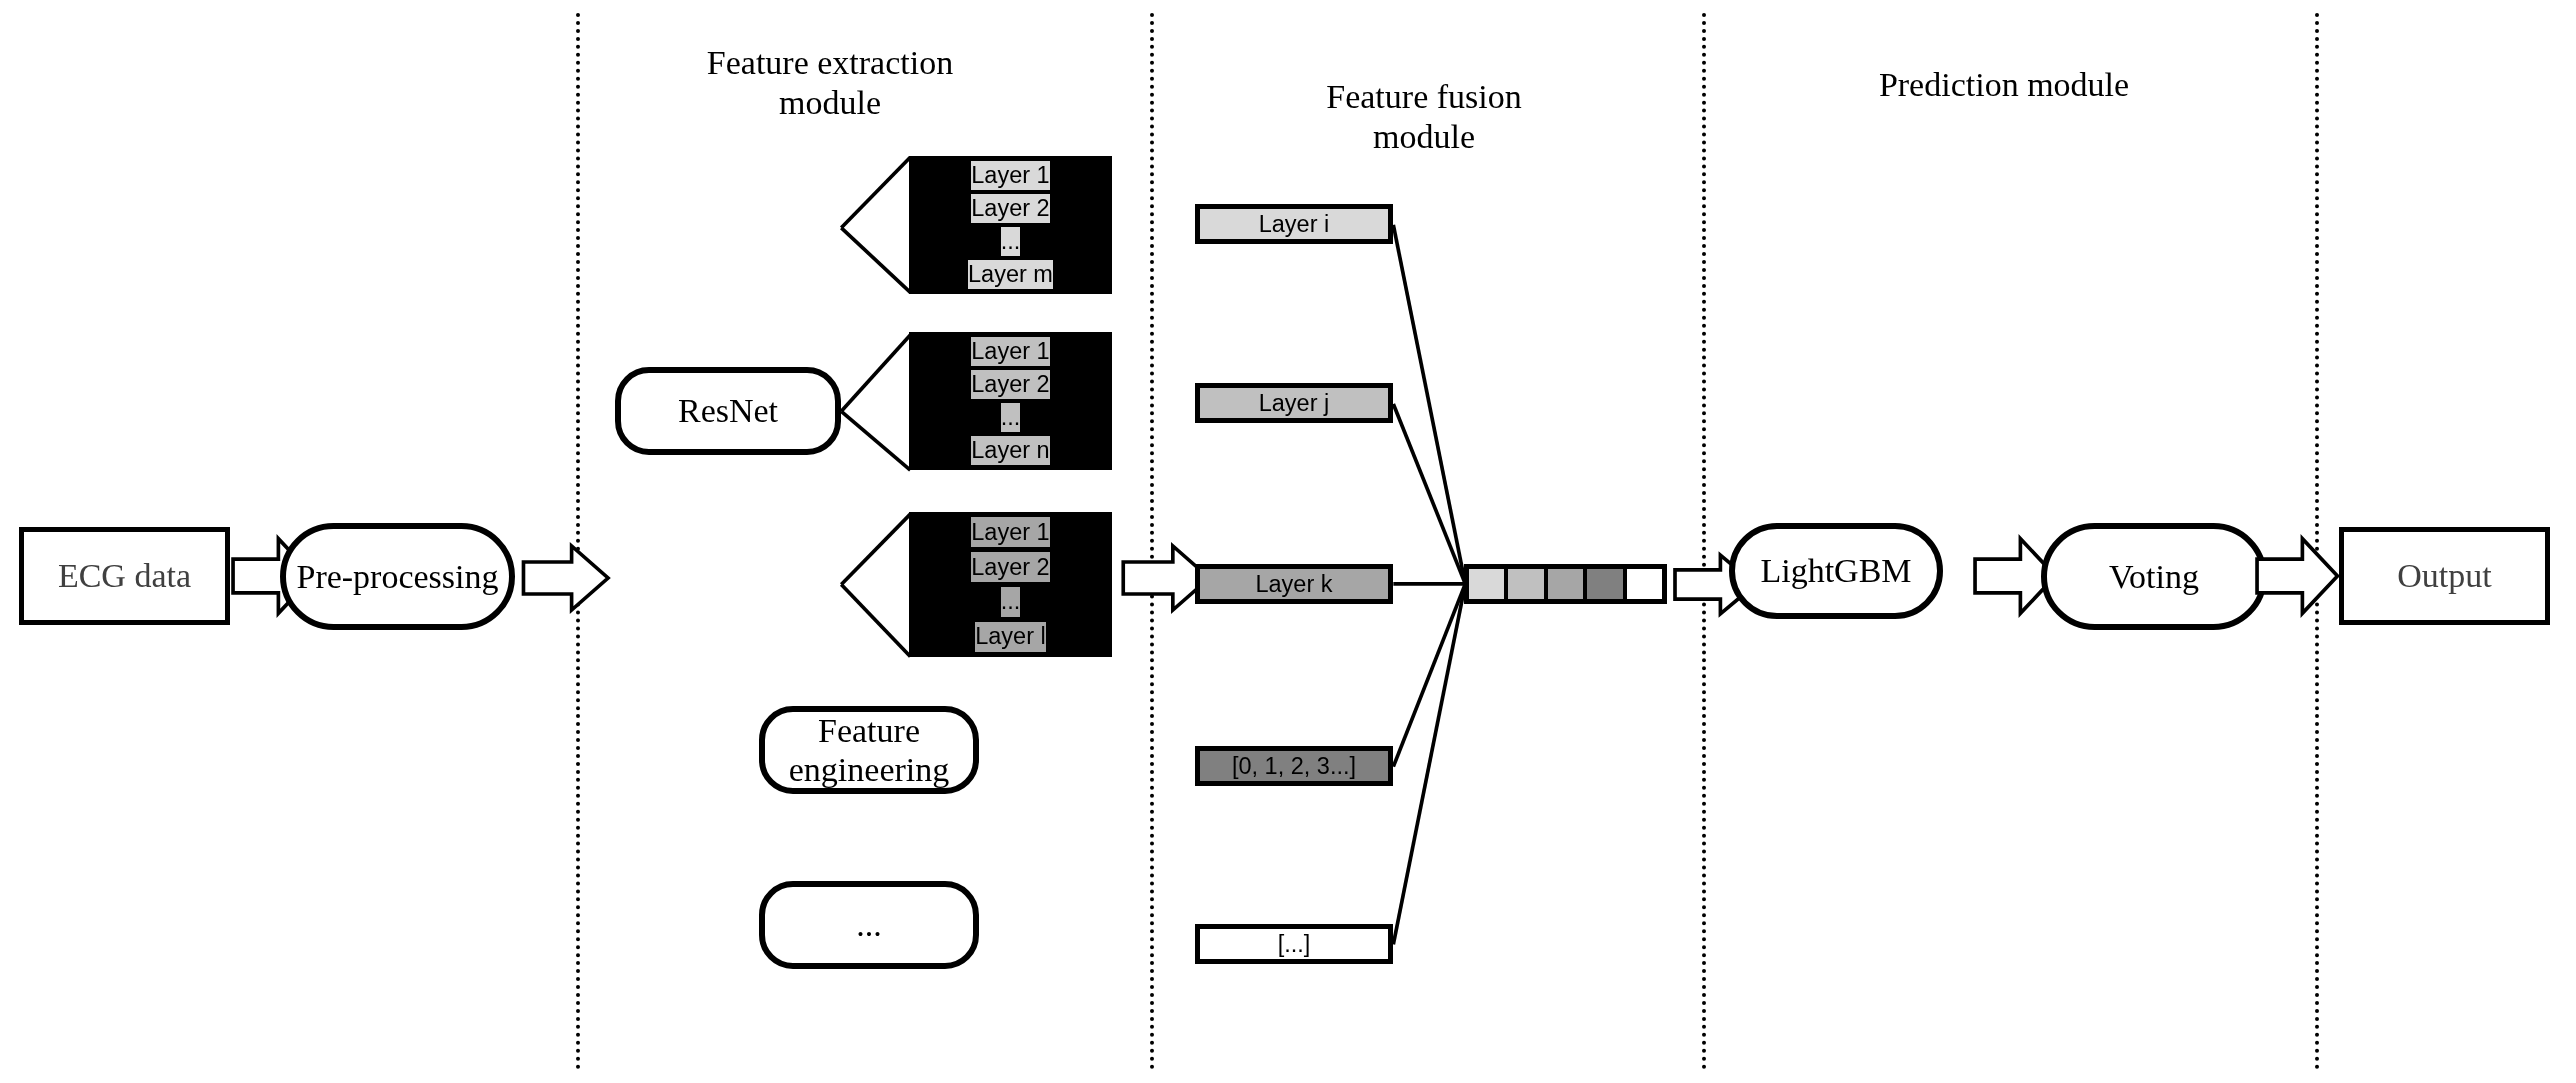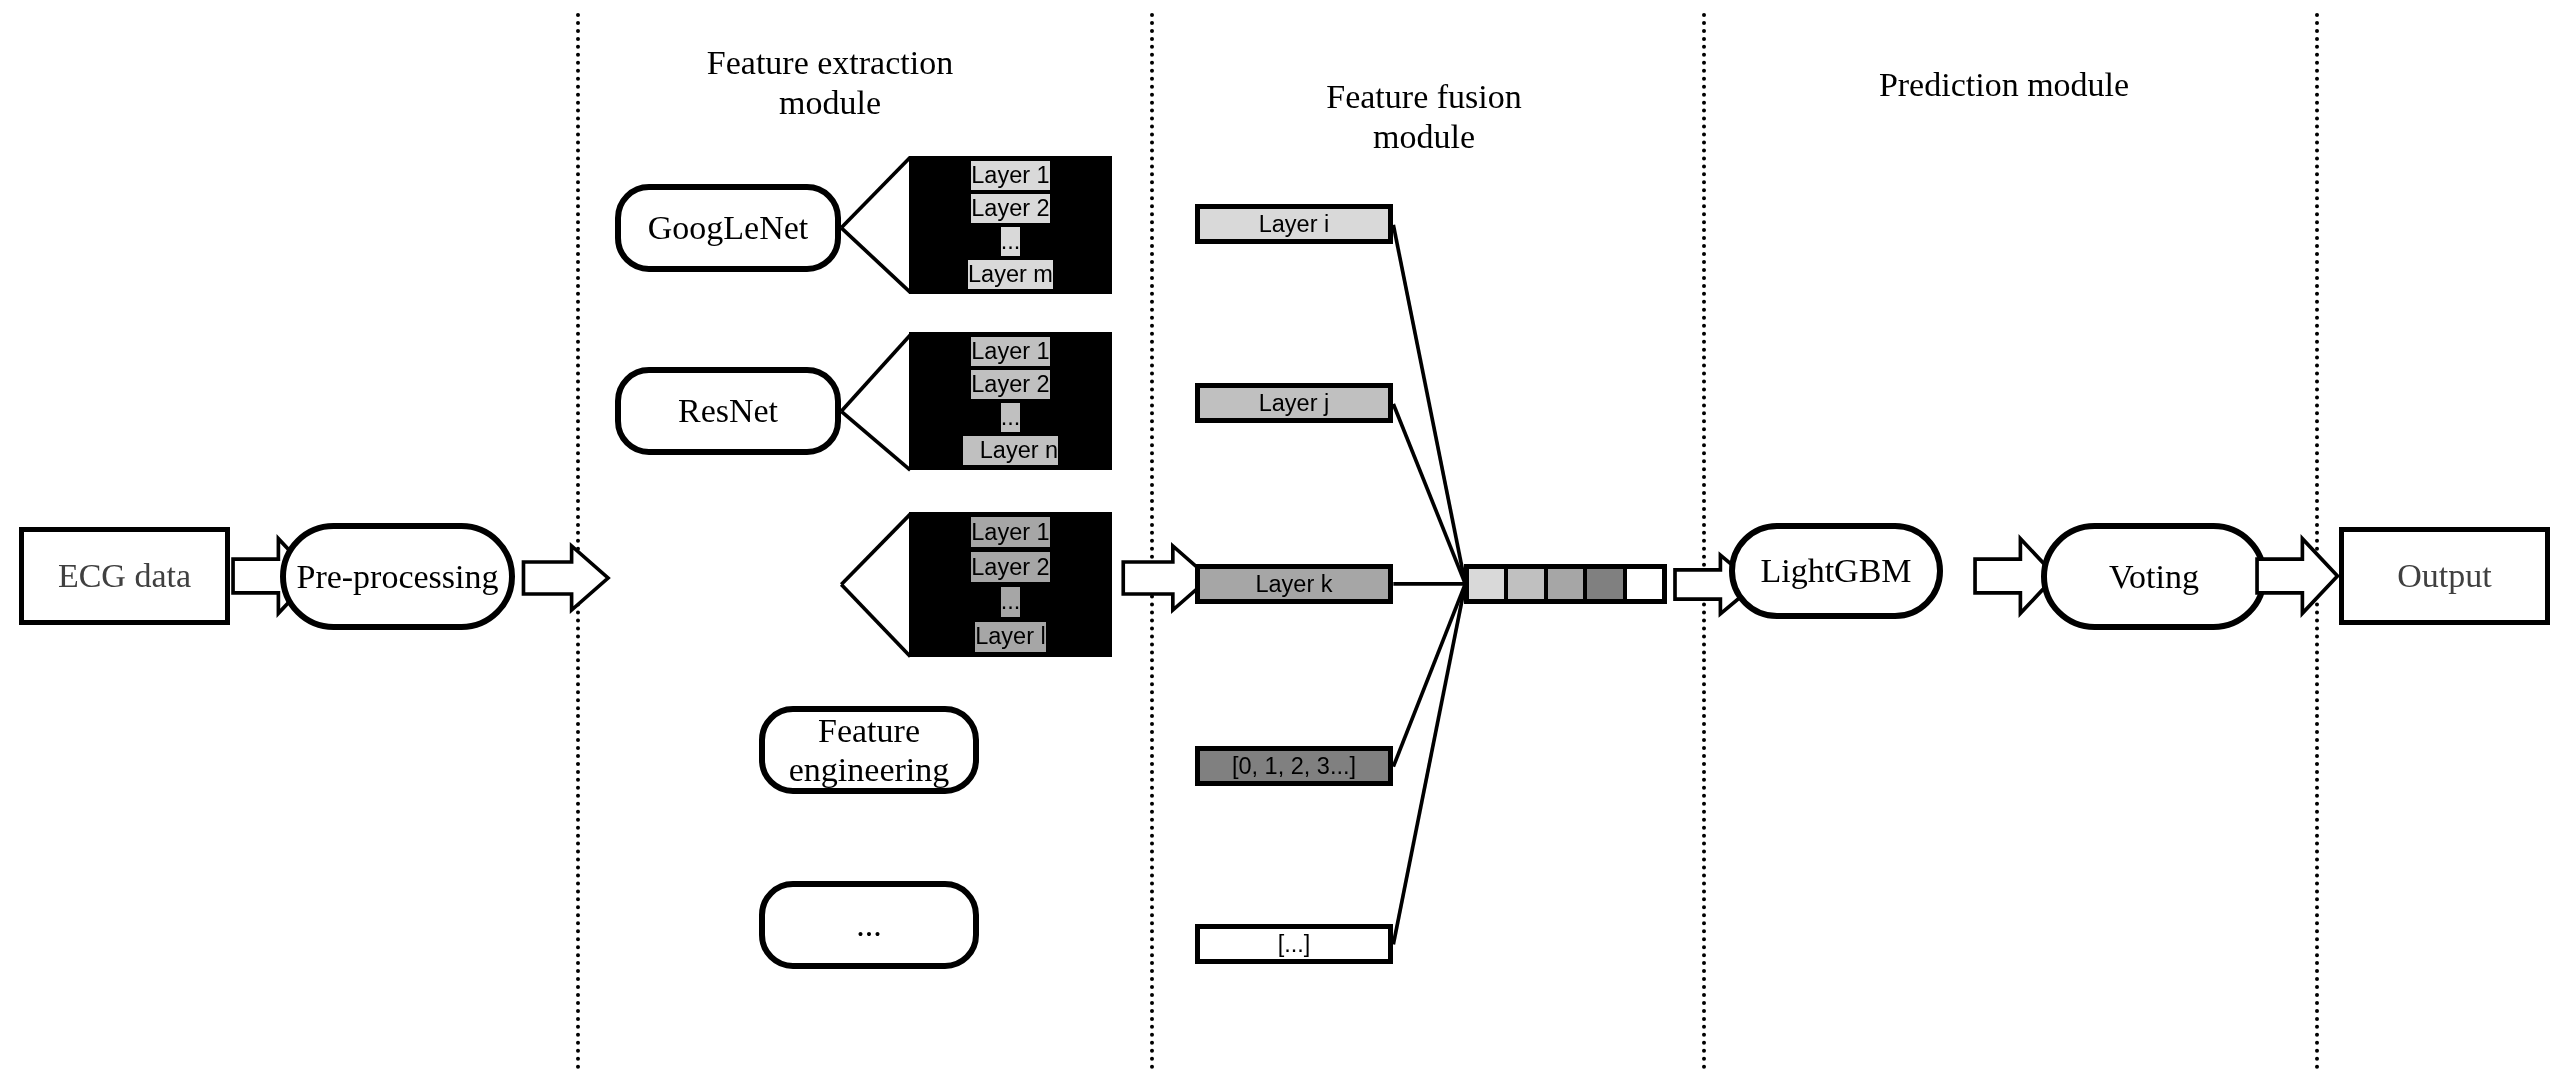--- a/index.html
+++ b/index.html
@@ -157,42 +157,41 @@
   </div>
 
   <div class="round-node pill" style="left:280px; top:523px; width:235px; height:107px;">Pre-processing</div>
 
   <div class="block-arrow" style="left:523px; top:543px;">
     <svg width="87" height="70" viewBox="0 0 118 96">
       <polygon points="0,26 66,26 66,4 116,48 66,92 66,70 0,70" fill="#ffffff" stroke="#000000" stroke-width="5"></polygon>
     </svg>
   </div>
 
-  <div class="round-node" style="left:615px; top:184px; width:226px; height:88px;">GoogLeNet</div>
 
   <div class="round-node" style="left:615px; top:367px; width:226px; height:88px;">ResNet</div>
 
 
   <div class="round-node" style="left:759px; top:706px; width:220px; height:88px;">Feature
 engineering</div>
 
   <div class="round-node" style="left:759px; top:881px; width:220px; height:88px;">...</div>
 
   <div class="layer-stack" style="left:909px; top:156px; width:203px; height:138px;">
     <div class="layer-cell" style="background:#d9d9d9;">Layer 1</div>
     <div class="layer-cell" style="background:#d9d9d9;">Layer 2</div>
     <div class="layer-cell" style="background:#d9d9d9;">...</div>
     <div class="layer-cell" style="background:#d9d9d9;">Layer m</div>
   </div>
 
   <div class="layer-stack" style="left:909px; top:332px; width:203px; height:138px;">
     <div class="layer-cell" style="background:#c0c0c0;">Layer 1</div>
     <div class="layer-cell" style="background:#c0c0c0;">Layer 2</div>
     <div class="layer-cell" style="background:#c0c0c0;">...</div>
-    <div class="layer-cell" style="background:#c0c0c0;padding-left:17px;">Layer n</div>
+    <div class="layer-cell" style="background:#c0c0c0;">Layer n</div>
   </div>
 
   <div class="layer-stack" style="left:909px; top:512px; width:203px; height:145px;">
     <div class="layer-cell" style="background:#a6a6a6;">Layer 1</div>
     <div class="layer-cell" style="background:#a6a6a6;">Layer 2</div>
     <div class="layer-cell" style="background:#a6a6a6;">...</div>
     <div class="layer-cell" style="background:#a6a6a6;">Layer l</div>
   </div>
 
   <div class="block-arrow" style="left:1123px; top:543px;">

